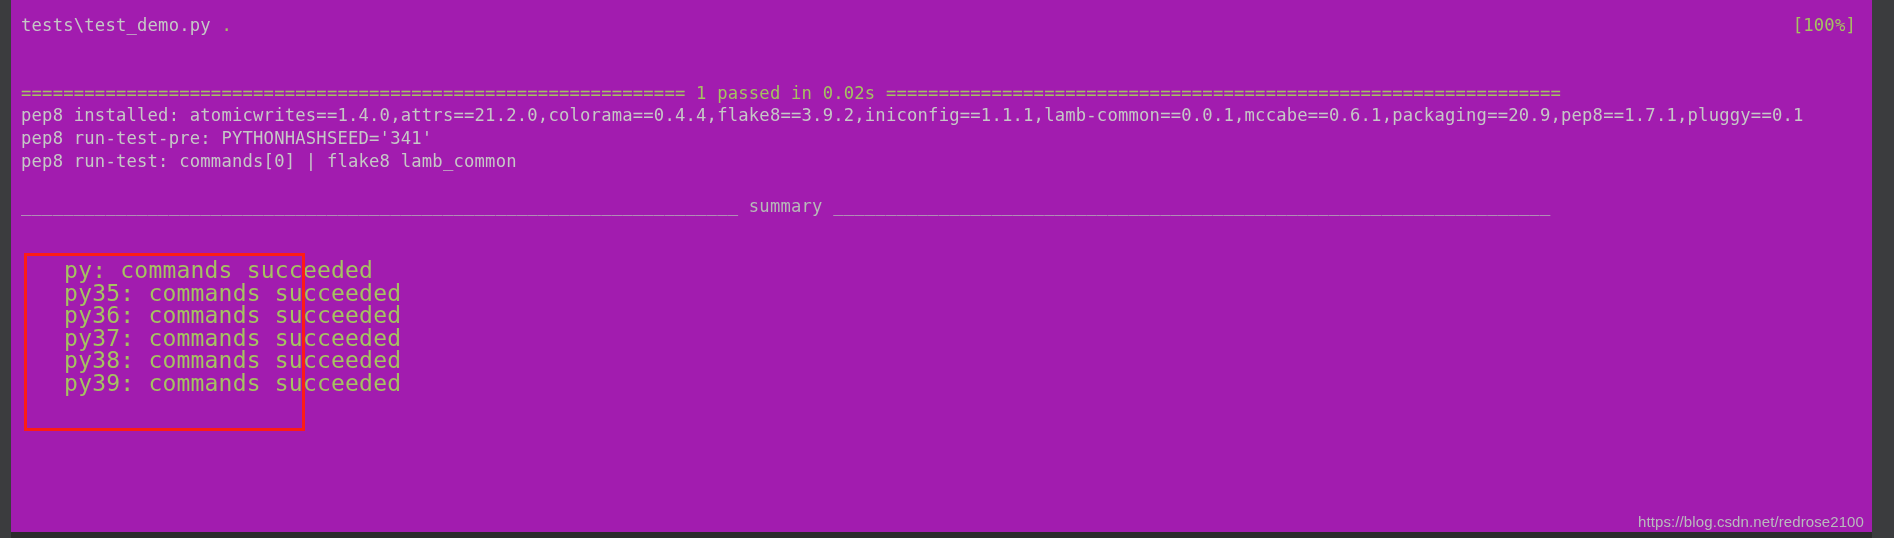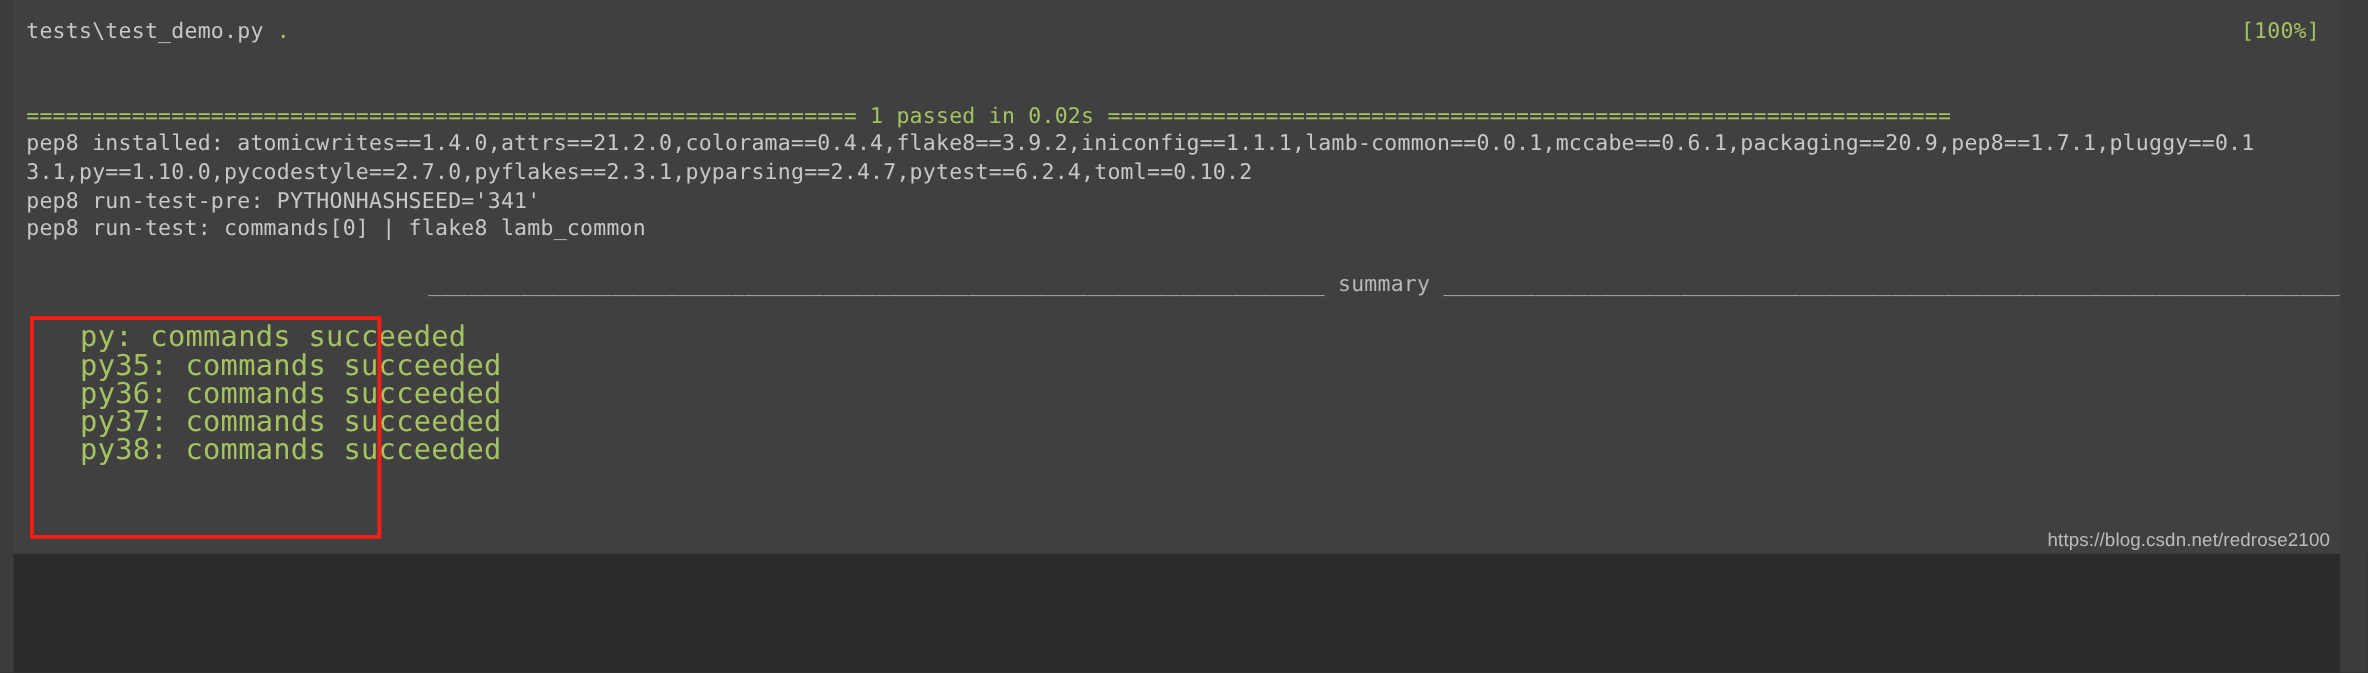--- a/index.html
+++ b/index.html
@@ -10,22 +10,22 @@
   body {
     width: 1894px;
     height: 538px;
     overflow: hidden;
     font-family: "DejaVu Sans Mono", "Liberation Mono", monospace;
   }
 
   #terminal {
     position: relative;
     width: 1894px;
-    height: 443px;
-    background: #404040;
+    height: 532px;
+    background: #a21caf;
     box-sizing: border-box;
   }
 
   
   .gutter-left {
     position: absolute;
     left: 0; top: 0;
     width: 11px; height: 538px;
     background: #3b3c3e;
   }
@@ -51,21 +51,21 @@
     line-height: 22.6px;
     letter-spacing: 0.2px;
     white-space: pre;
     color: #c6c8c6;
     height: 22.6px;
   }
   .line.blank { color: transparent; }
 
   .c-green   { color: #a5c261; }
   .c-gray    { color: #c6c8c6; }
-  .c-dim     { color: #b7b9b8; text-align: right; }
+  .c-dim     { color: #b7b9b8; }
 
   .row-flex {
     display: flex;
     justify-content: space-between;
     align-items: baseline;
   }
   .row-flex .right { padding-right: 16px; }
 
   
   .summary-box {
@@ -116,35 +116,35 @@
       <span><span class="c-gray">tests\test_demo.py </span><span class="c-green">.</span></span>
       <span class="c-green right">[100%]</span>
     </div>
 
     <div class="line blank">&nbsp;</div>
     <div class="line blank">&nbsp;</div>
 
     <div class="line c-green">=============================================================== 1 passed in 0.02s ================================================================</div>
 
     <div class="line c-gray">pep8 installed: atomicwrites==1.4.0,attrs==21.2.0,colorama==0.4.4,flake8==3.9.2,iniconfig==1.1.1,lamb-common==0.0.1,mccabe==0.6.1,packaging==20.9,pep8==1.7.1,pluggy==0.1</div>
-    <div class="line c-gray">3.1,py==1.10.0,pycodestyle==2.7.0,pyflakes==2.3.1,pyparsing==2.4.7,pytest==6.2.4,toml==0.10.2</div>
     <div class="line c-gray">pep8 run-test-pre: PYTHONHASHSEED='341'</div>
     <div class="line c-gray">pep8 run-test: commands[0] | flake8 lamb_common</div>
 
     <div class="line blank">&nbsp;</div>
 
     <div class="line c-dim">____________________________________________________________________ summary ____________________________________________________________________</div>
 
   </div>
 
   <div class="summary-lines">
     <div class="line">  py: commands succeeded</div>
     <div class="line">  py35: commands succeeded</div>
     <div class="line">  py36: commands succeeded</div>
     <div class="line">  py37: commands succeeded</div>
     <div class="line">  py38: commands succeeded</div>
+    <div class="line">  py39: commands succeeded</div>
   </div>
 
   <div class="summary-box"></div>
 
   <div class="watermark">https://blog.csdn.net/redrose2100</div>
 
 </div>
 
 </body></html>

